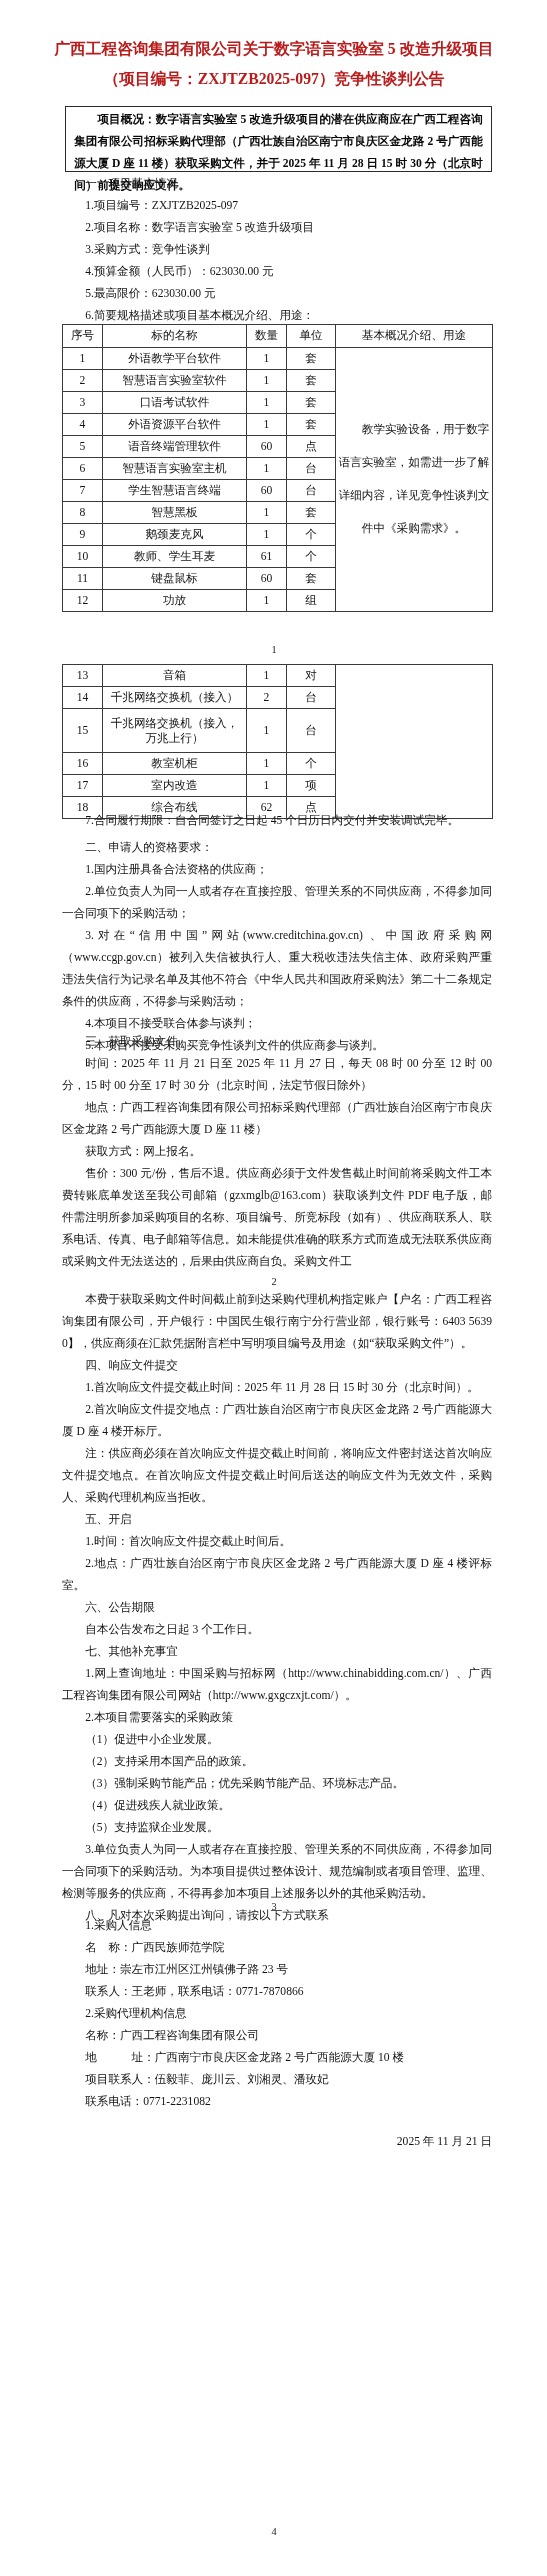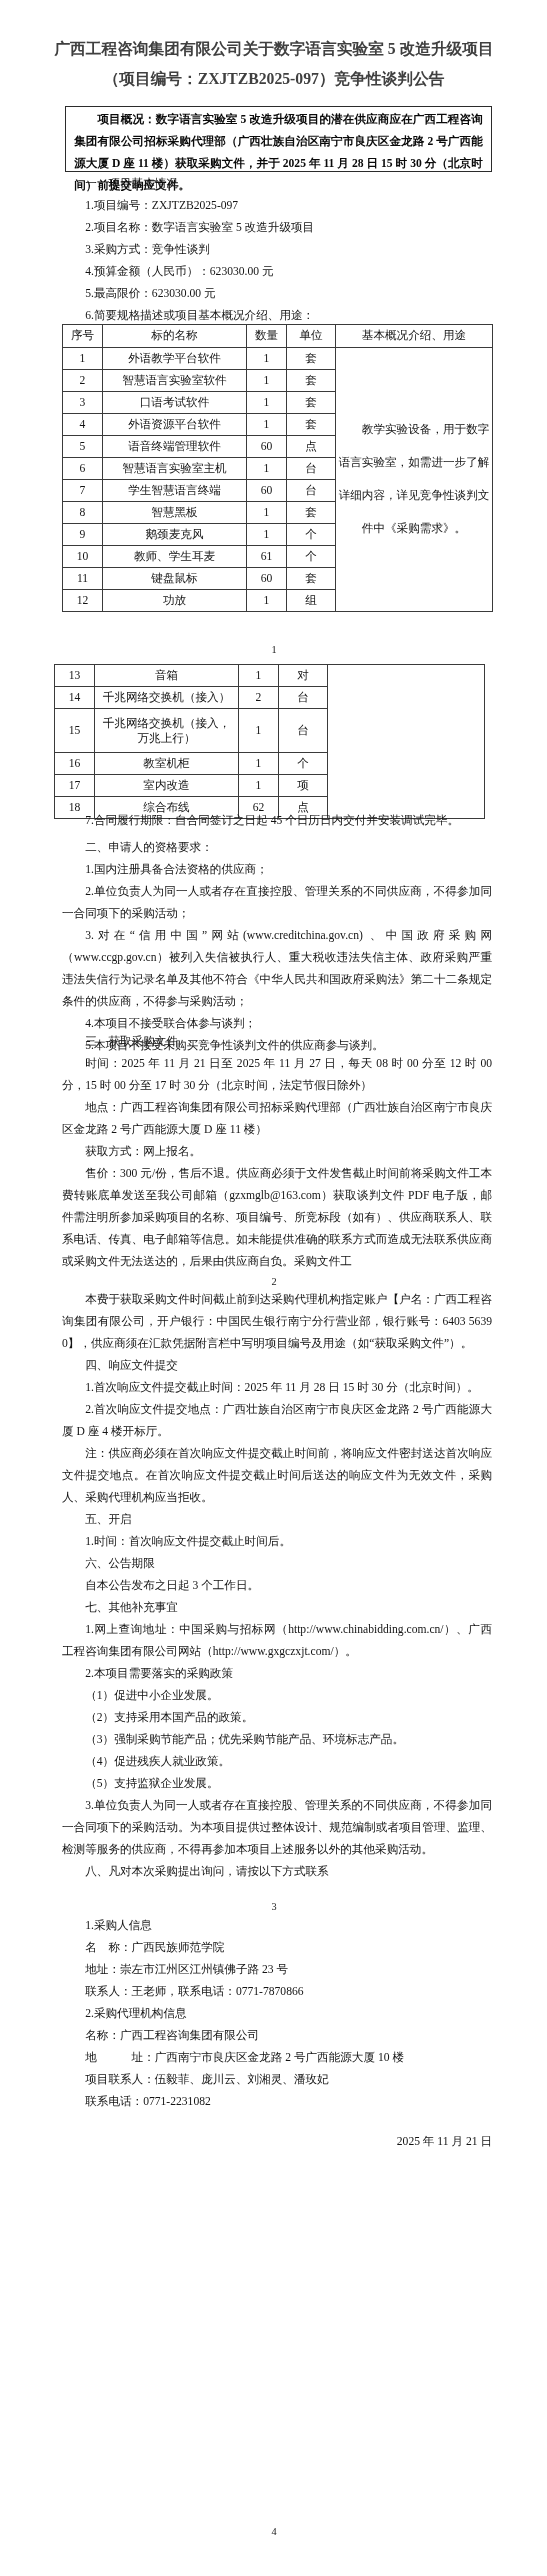--- a/index.html
+++ b/index.html
@@ -12,21 +12,21 @@
     color:#141414;
     overflow:hidden;
   }
   .abs{position:absolute;}
   .doc-title{
     left:0; top:34px; width:548px;
     text-align:center;
     font-weight:bold;
     font-size:15.7px;
     line-height:30px;
-    color:#404040;
+    color:#b91c1c;
   }
   .overview-box{
     left:65px; top:106px; width:427px; height:66px;
     border:0.7px solid #2b2b2b;
     box-sizing:border-box;
     padding:2.1px 8.2px 0 8.2px;
   }
   .overview-box p{
     margin:0;
     font-weight:bold;
@@ -200,21 +200,21 @@
           <td>12</td>
           <td>功放</td>
           <td>1</td>
           <td>组</td>
         </tr>
   </tbody>
     </table>
 
   <div class="abs pagenum" style="top:642px;">1</div>
 
-  <table class="spec abs" style="left:54px; top:664px;font-family:Liberation Serif, serif;">
+  <table class="spec abs" style="left:62px; top:664px;font-family:Liberation Serif, serif;">
     <colgroup>
         <col style="width:40px">
         <col style="width:144px">
         <col style="width:40px">
         <col style="width:49px">
         <col style="width:157px">
       </colgroup>
     <tbody>
         <tr>
       <td>13</td>
@@ -280,20 +280,21 @@
   <div class="abs pagenum" style="top:1274px;">2</div>
 
   <div class="abs textblock" style="top:1289px;">
     <p>本费于获取采购文件时间截止前到达采购代理机构指定账户【户名：广西工程咨询集团有限公司，开户银行：中国民生银行南宁分行营业部，银行账号：6403 5639 0】，供应商须在汇款凭据附言栏中写明项目编号及用途（如“获取采购文件”）。</p>
     <p>四、响应文件提交</p>
     <p>1.首次响应文件提交截止时间：2025 年 11 月 28 日 15 时 30 分（北京时间）。</p>
     <p>2.首次响应文件提交地点：广西壮族自治区南宁市良庆区金龙路 2 号广西能源大厦 D 座 4 楼开标厅。</p>
     <p>注：供应商必须在首次响应文件提交截止时间前，将响应文件密封送达首次响应文件提交地点。在首次响应文件提交截止时间后送达的响应文件为无效文件，采购人、采购代理机构应当拒收。</p>
     <p>五、开启</p>
     <p>1.时间：首次响应文件提交截止时间后。</p>
+    <p>2.地点：广西壮族自治区南宁市良庆区金龙路 2 号广西能源大厦 D 座 4 楼评标室。</p>
     <p>六、公告期限</p>
     <p>自本公告发布之日起 3 个工作日。</p>
     <p>七、其他补充事宜</p>
     <p>1.网上查询地址：中国采购与招标网（http://www.chinabidding.com.cn/）、广西工程咨询集团有限公司网站（http://www.gxgczxjt.com/）。</p>
     <p>2.本项目需要落实的采购政策</p>
     <p>（1）促进中小企业发展。</p>
     <p>（2）支持采用本国产品的政策。</p>
     <p>（3）强制采购节能产品；优先采购节能产品、环境标志产品。</p>
     <p>（4）促进残疾人就业政策。</p>
     <p>（5）支持监狱企业发展。</p>

